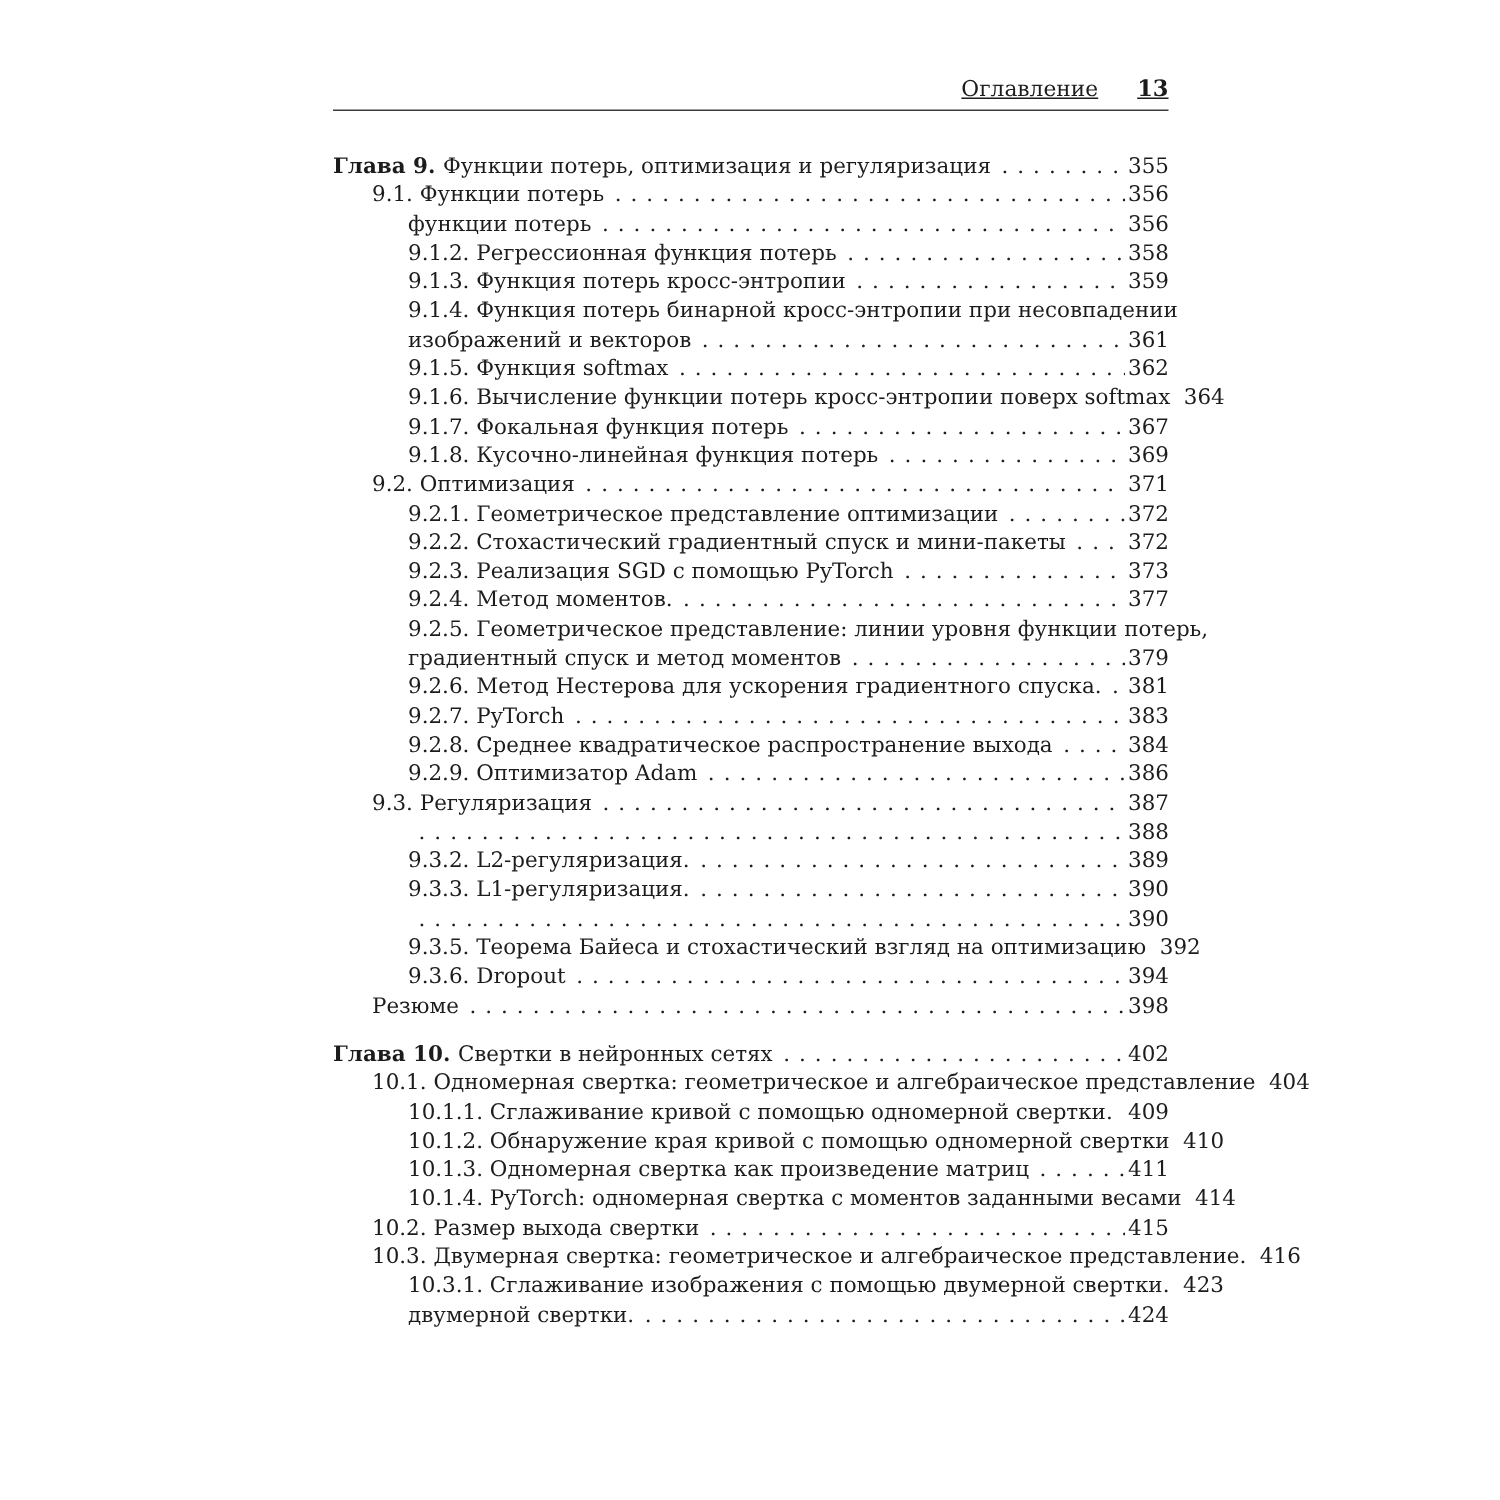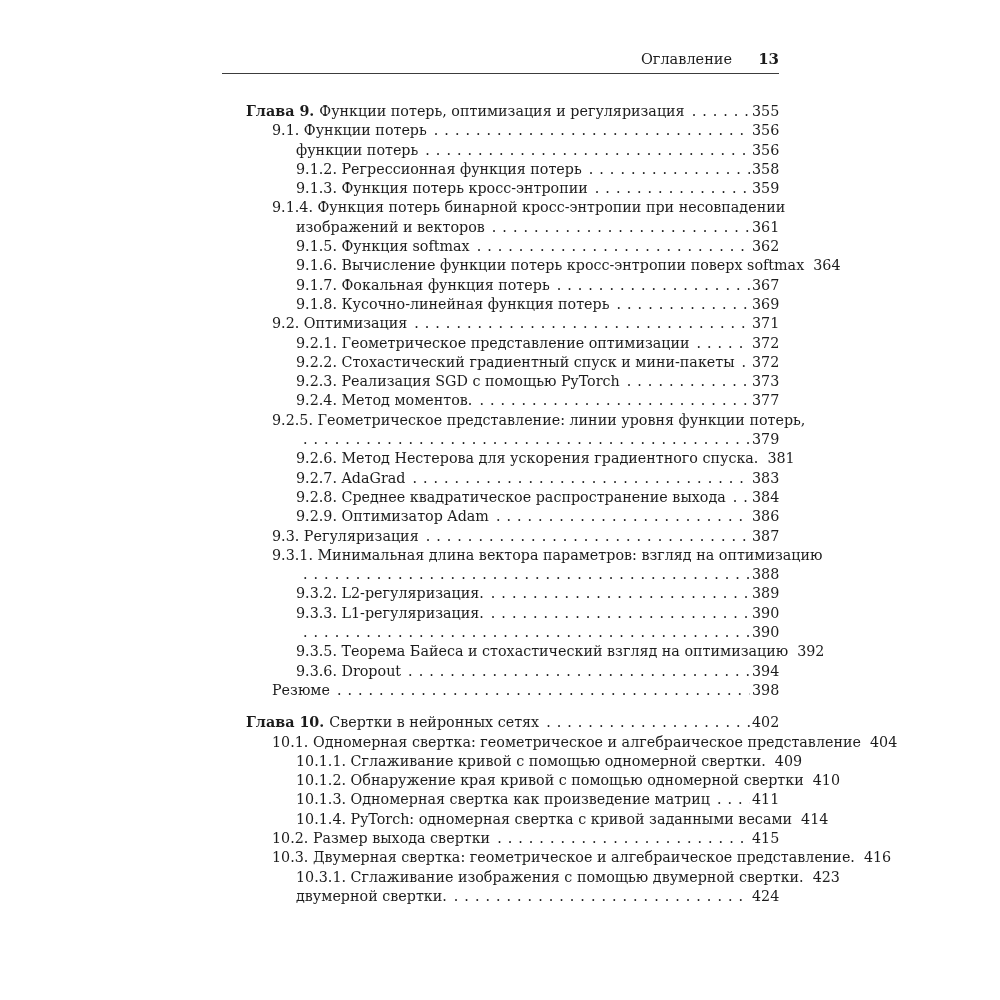--- a/index.html
+++ b/index.html
@@ -17,20 +17,21 @@
     overflow: hidden;
   }
   .running-head {
     position: absolute;
     top: 50px; left: 222px; width: 557px;
     display: flex;
     justify-content: flex-end;
     align-items: baseline;
     gap: 26px;
     font-size: 14.5px;
+    text-decoration: underline;
   }
   .running-head .head-title { font-weight: normal; }
   .running-head .head-page { font-weight: bold; font-size: 15px; }
   .head-rule {
     position: absolute;
     top: 73px; left: 222px; width: 557px;
     border-top: 1.2px solid #3c3c3c;
   }
   .toc {
     position: absolute;
@@ -39,21 +40,20 @@
     line-height: 19.3px;
   }
   .toc-entry.level-0 { padding-left: 0; }
   .toc-entry.level-1 { padding-left: 26px; }
   .toc-entry.level-2 { padding-left: 50px; }
   .toc-entry.space-before { margin-top: 13px; }
   .toc-line { white-space: nowrap; }
   .toc-row {
     display: flex;
     align-items: flex-start;
-    margin-left: 24px;
   }
   .toc-title { white-space: nowrap; }
   .bold { font-weight: bold; }
   .toc-leader {
     flex: 1 1 auto;
     overflow: hidden;
     white-space: nowrap;
     letter-spacing: 6px;
     margin: 0 2px 0 7px;
     color: #1c1c1c;
@@ -179,34 +179,35 @@
       <div class="toc-entry level-2">
         <div class="toc-row">
           <span class="toc-title">9.2.4. Метод моментов.</span>
           <span class="toc-leader">........................................................................................................................................................................................................</span>
           <span class="toc-page">377</span>
         </div>
       </div>
       <div class="toc-entry level-2">
         <div class="toc-line">9.2.5. Геометрическое представление: линии уровня функции потерь,</div>
         <div class="toc-row">
+          <span class="toc-title">градиентный спуск и метод моментов</span>
           <span class="toc-leader">........................................................................................................................................................................................................</span>
           <span class="toc-page">379</span>
         </div>
       </div>
       <div class="toc-entry level-2">
         <div class="toc-row">
           <span class="toc-title">9.2.6. Метод Нестерова для ускорения градиентного спуска.</span>
           <span class="toc-leader">........................................................................................................................................................................................................</span>
           <span class="toc-page">381</span>
         </div>
       </div>
       <div class="toc-entry level-2">
         <div class="toc-row">
-          <span class="toc-title">9.2.7. AdaGrad</span>
+          <span class="toc-title">9.2.7. PyTorch</span>
           <span class="toc-leader">........................................................................................................................................................................................................</span>
           <span class="toc-page">383</span>
         </div>
       </div>
       <div class="toc-entry level-2">
         <div class="toc-row">
           <span class="toc-title">9.2.8. Среднее квадратическое распространение выхода</span>
           <span class="toc-leader">........................................................................................................................................................................................................</span>
           <span class="toc-page">384</span>
         </div>
@@ -219,21 +220,20 @@
         </div>
       </div>
       <div class="toc-entry level-1">
         <div class="toc-row">
           <span class="toc-title">9.3. Регуляризация</span>
           <span class="toc-leader">........................................................................................................................................................................................................</span>
           <span class="toc-page">387</span>
         </div>
       </div>
       <div class="toc-entry level-2">
-        <div class="toc-line">9.3.1. Минимальная длина вектора параметров: взгляд на оптимизацию</div>
         <div class="toc-row">
           <span class="toc-leader">........................................................................................................................................................................................................</span>
           <span class="toc-page">388</span>
         </div>
       </div>
       <div class="toc-entry level-2">
         <div class="toc-row">
           <span class="toc-title">9.3.2. L2-регуляризация.</span>
           <span class="toc-leader">........................................................................................................................................................................................................</span>
           <span class="toc-page">389</span>
@@ -303,21 +303,21 @@
       </div>
       <div class="toc-entry level-2">
         <div class="toc-row">
           <span class="toc-title">10.1.3. Одномерная свертка как произведение матриц</span>
           <span class="toc-leader">........................................................................................................................................................................................................</span>
           <span class="toc-page">411</span>
         </div>
       </div>
       <div class="toc-entry level-2">
         <div class="toc-row">
-          <span class="toc-title">10.1.4. PyTorch: одномерная свертка с кривой заданными весами</span>
+          <span class="toc-title">10.1.4. PyTorch: одномерная свертка с моментов заданными весами</span>
           <span class="toc-leader">........................................................................................................................................................................................................</span>
           <span class="toc-page">414</span>
         </div>
       </div>
       <div class="toc-entry level-1">
         <div class="toc-row">
           <span class="toc-title">10.2. Размер выхода свертки</span>
           <span class="toc-leader">........................................................................................................................................................................................................</span>
           <span class="toc-page">415</span>
         </div>

